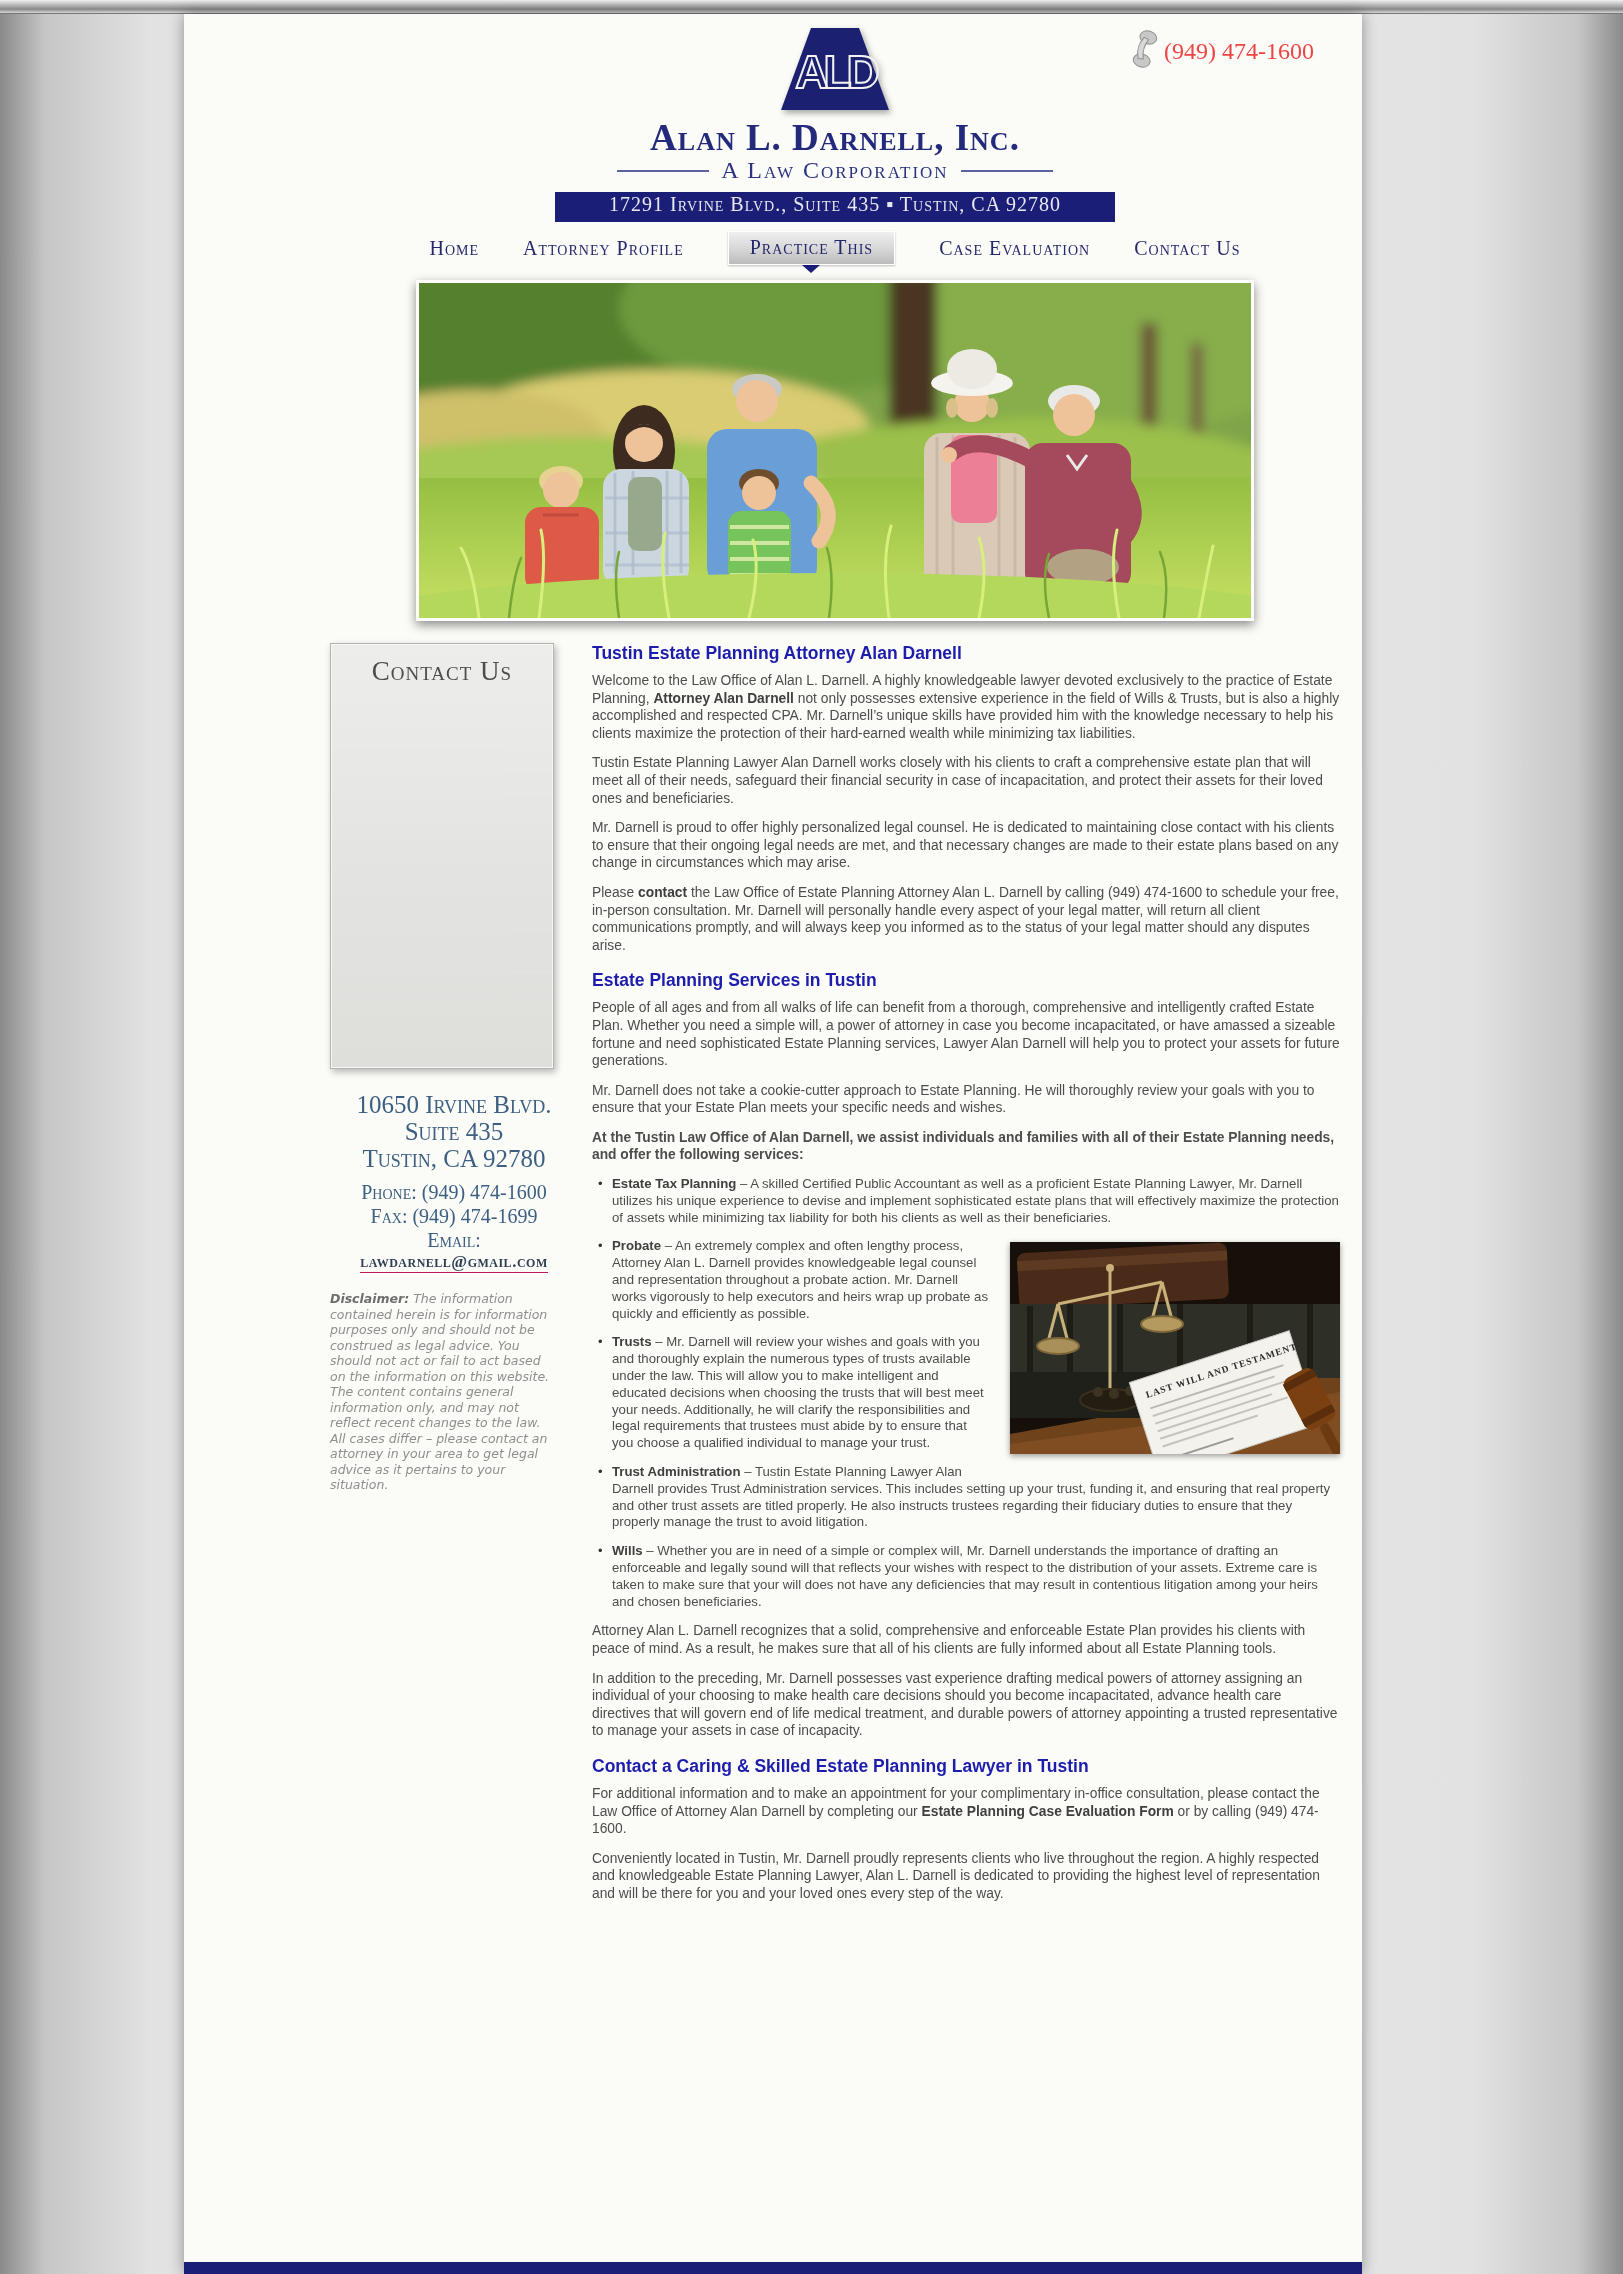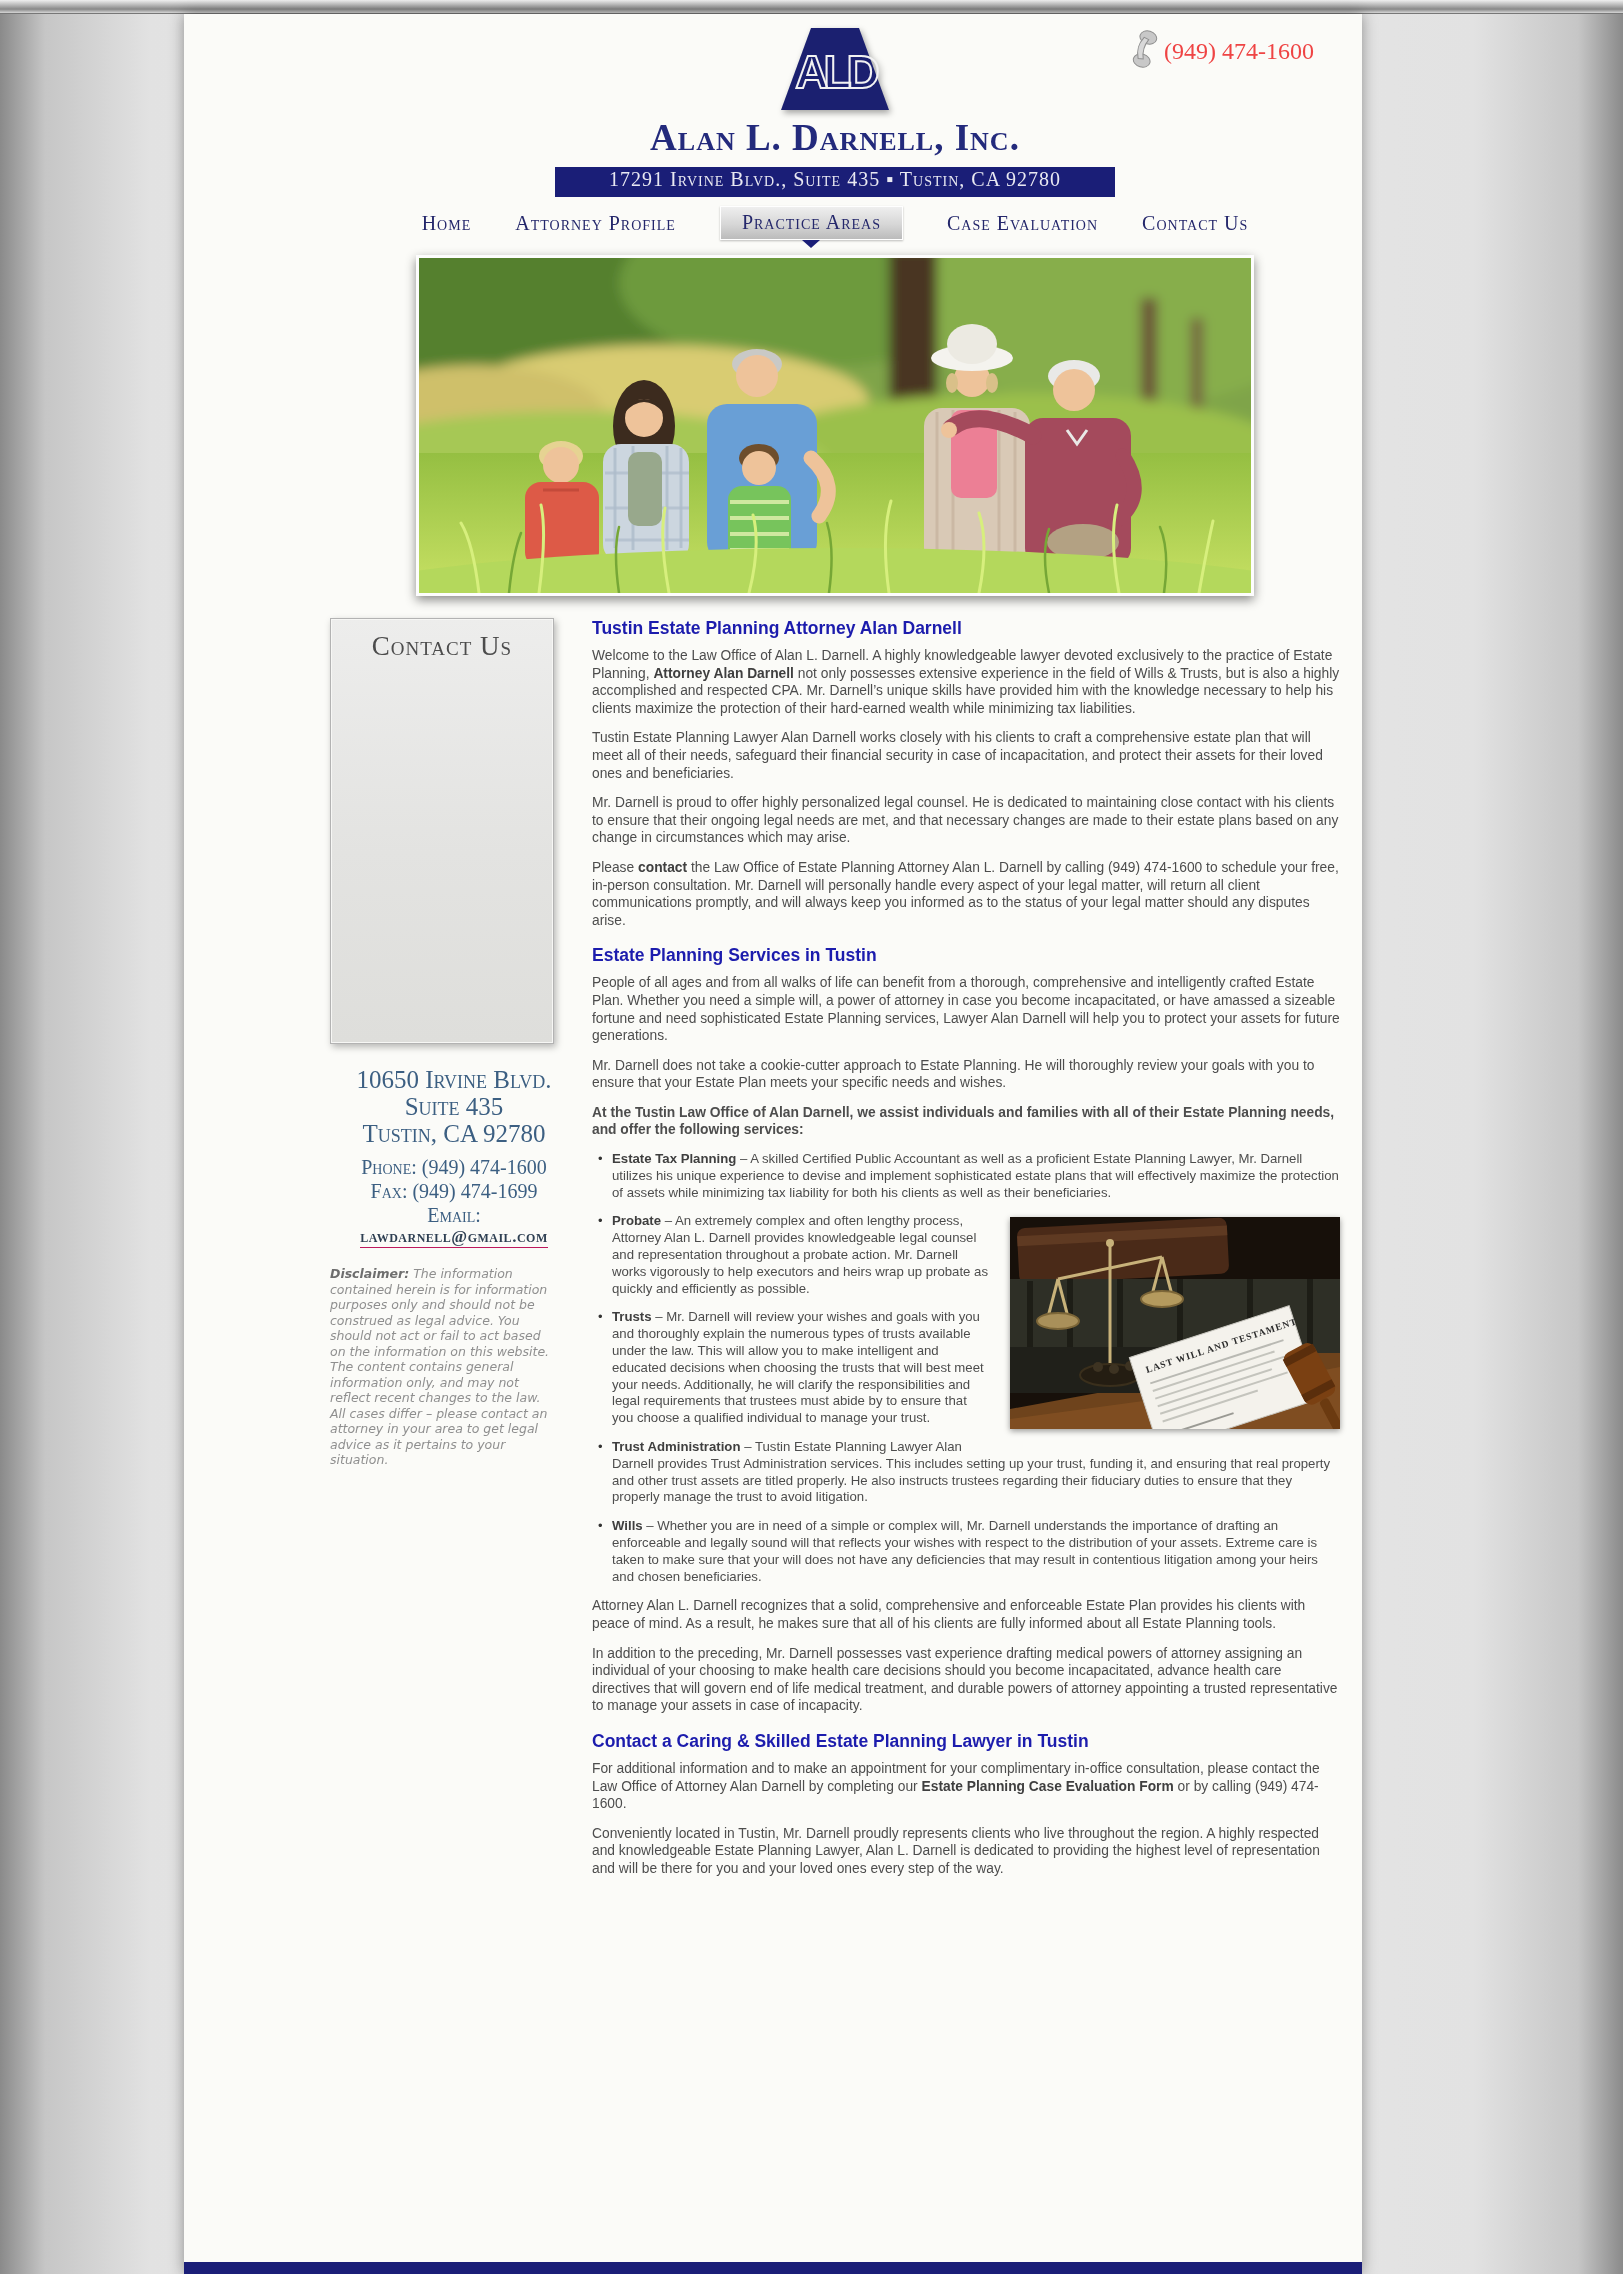--- a/index.html
+++ b/index.html
@@ -135,26 +135,31 @@
     <div class="inner">
       <div class="logo-wrap">
         <span style="filter:drop-shadow(2px 3px 3px rgba(0,0,0,.35));cursor:pointer;">
           <svg width="108" height="82" viewBox="0 0 108 82">
             <polygon points="30,0 78,0 108,82 0,82" fill="#1b2070"></polygon>
             <text x="54" y="60" text-anchor="middle" font-family="Liberation Sans, sans-serif" font-size="46" font-weight="bold" letter-spacing="-5" fill="none" stroke="#f2f2f2" stroke-width="2">ALD</text>
           </svg>
         </span>
       </div>
       <div class="firm-name">Alan L. Darnell, Inc.</div>
+      <div class="firm-sub">
+        <span class="rule"></span>
+        <span class="sub-text">A Law Corporation</span>
+        <span class="rule"></span>
+      </div>
       <div class="address-bar">17291 Irvine Blvd., Suite 435 ▪ Tustin, CA 92780</div>
 
       <div class="nav">
         <a class="nav-item">Home</a>
         <a class="nav-item">Attorney Profile</a>
-        <a class="nav-item active">Practice Areas</a>
+        <a class="nav-item active">Practice This</a>
         <a class="nav-item">Case Evaluation</a>
         <a class="nav-item">Contact Us</a>
       </div>
     </div>
   </div>
 
   <div class="inner">
     <div class="hero">
       <svg width="832" height="335" viewBox="0 0 832 335">
         <defs>

